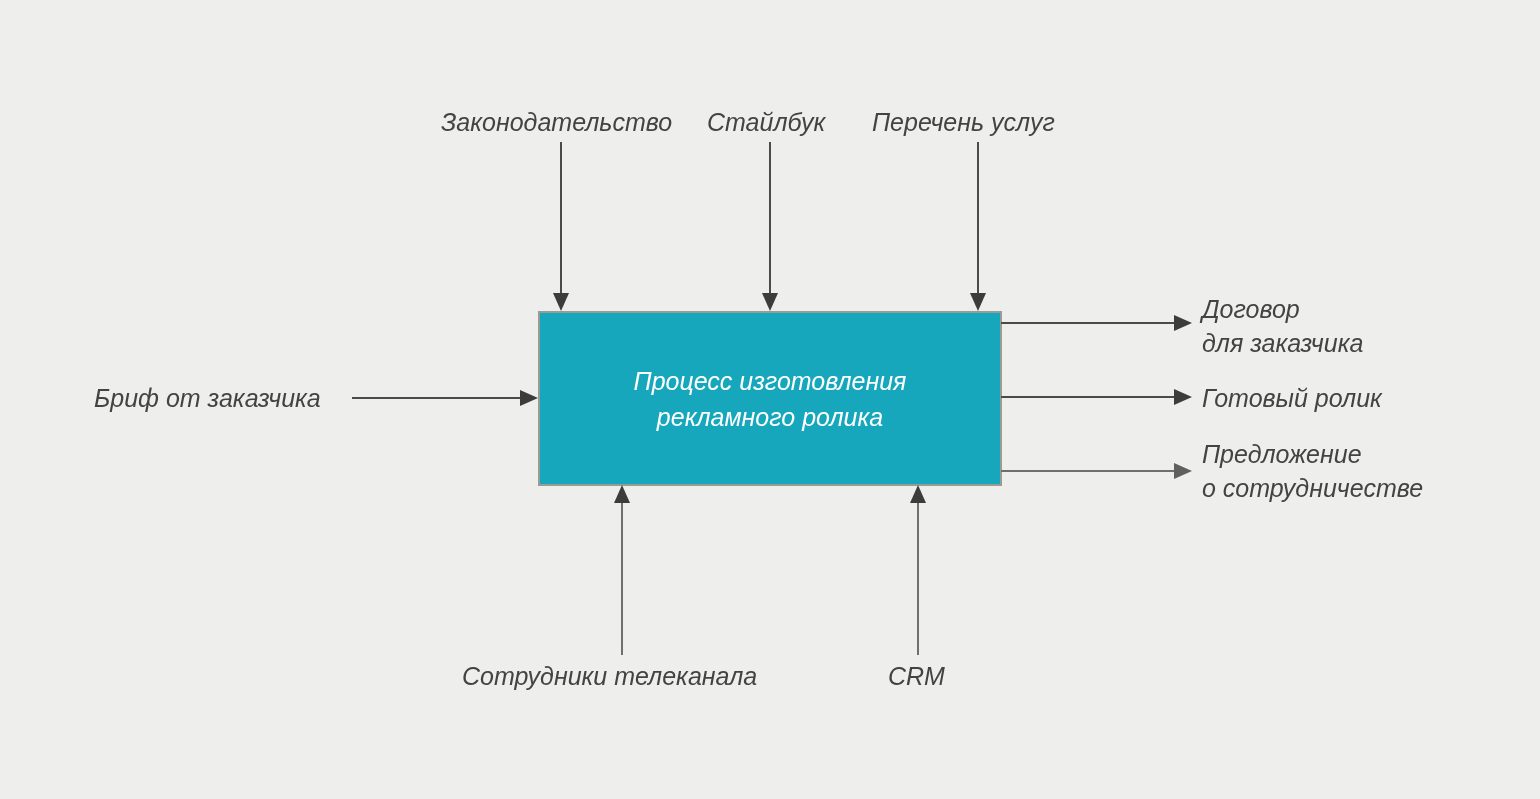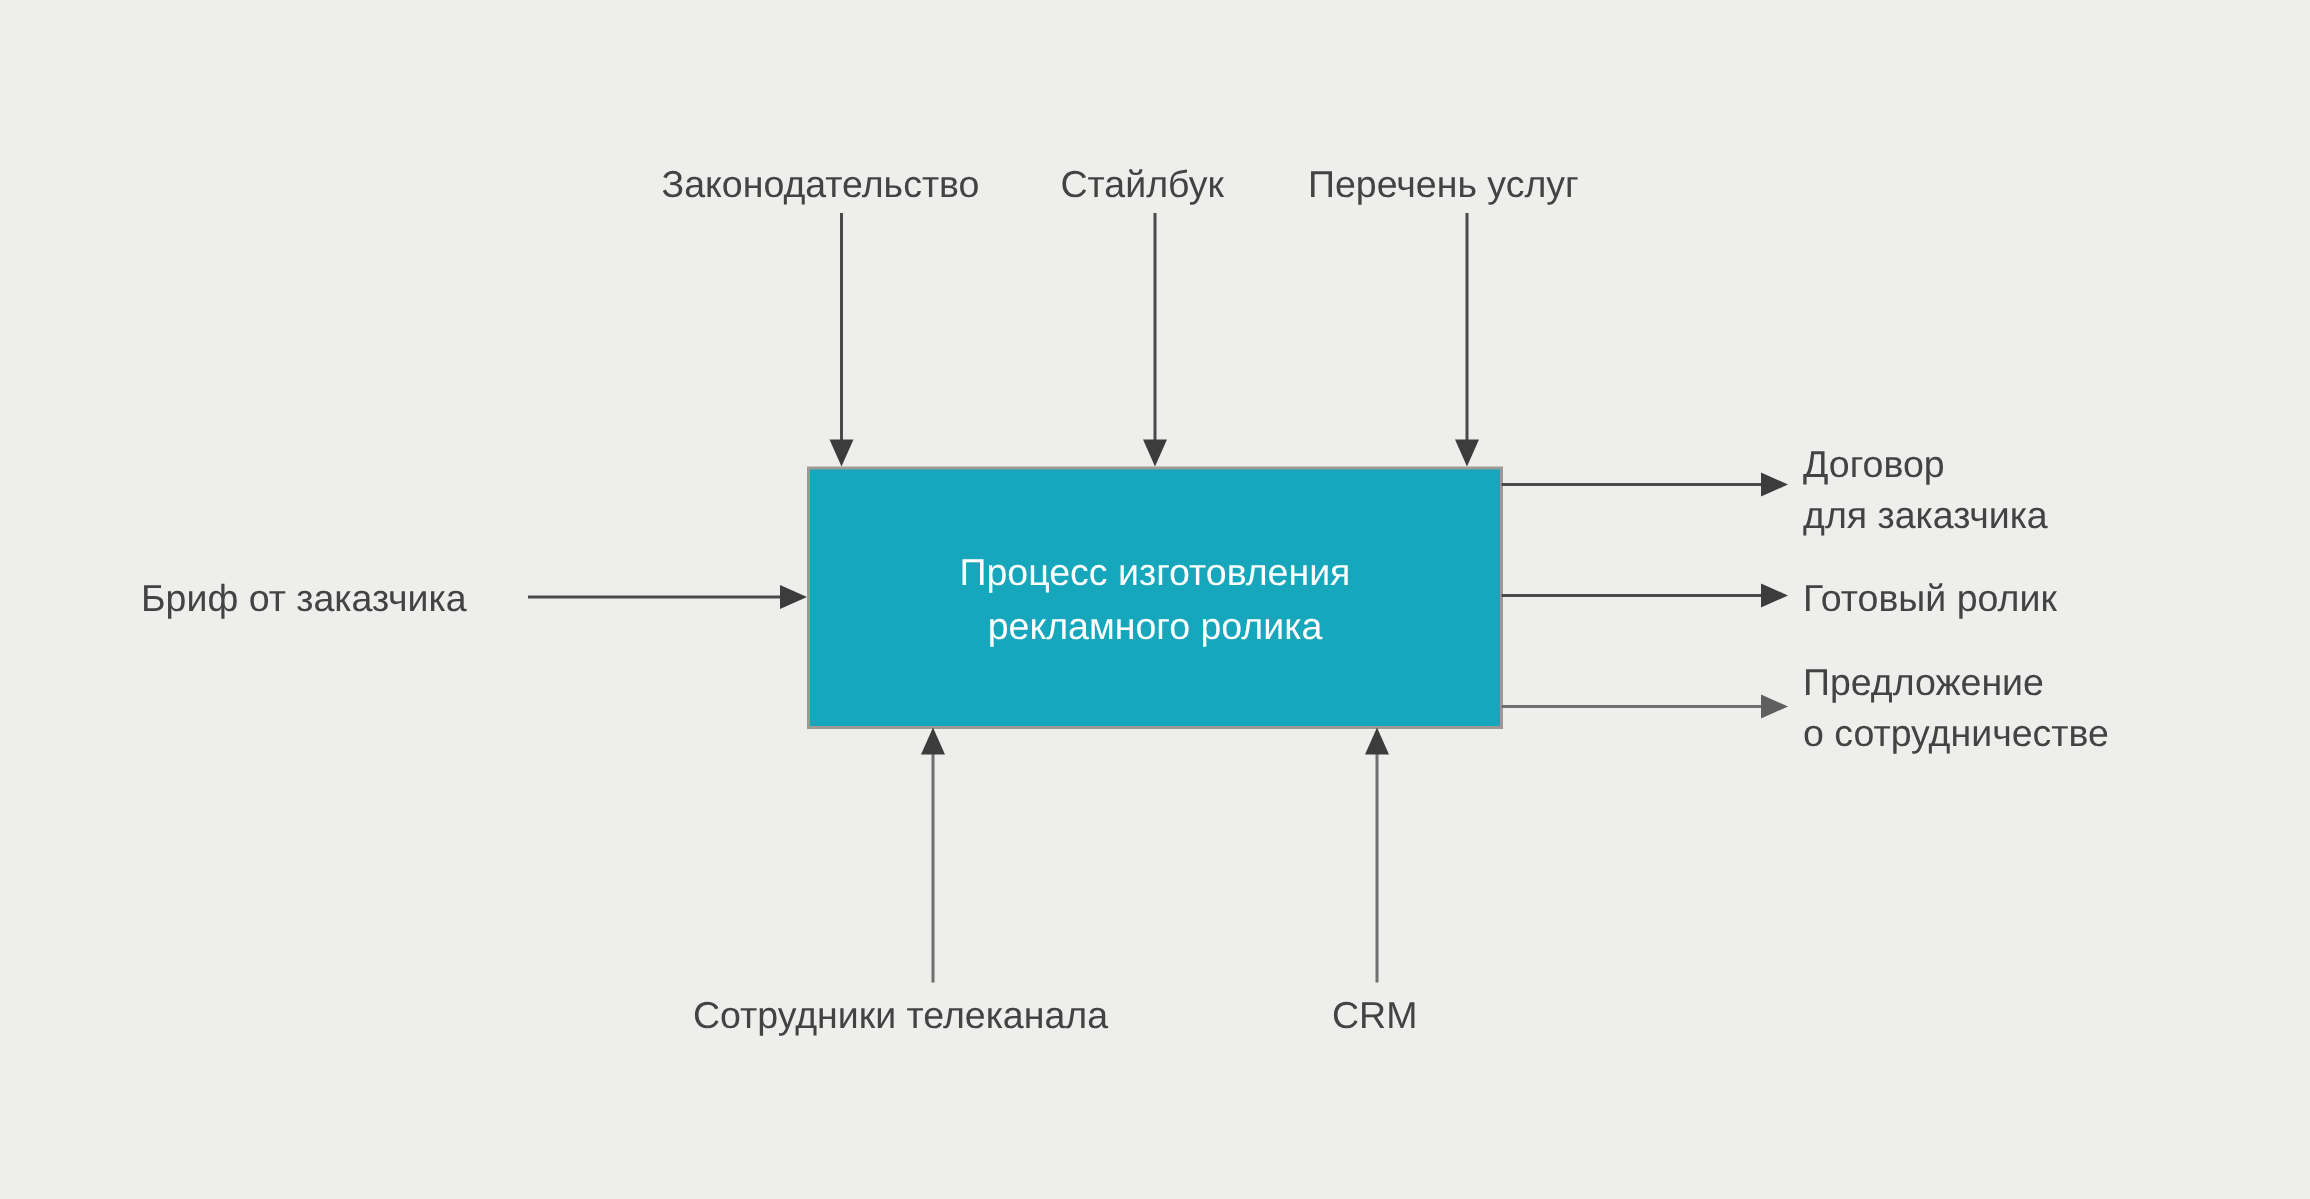--- a/index.html
+++ b/index.html
@@ -10,20 +10,21 @@
     width: 1540px;
     height: 799px;
     background: #eeeeec;
     font-family: "Liberation Sans", sans-serif;
     overflow: hidden;
   }
   #diagram-root {
     position: relative;
     width: 1540px;
     height: 621px;
+    font-style: italic;
   }
   svg.diagram {
     position: absolute;
     top: 0;
     left: 0;
     width: 1540px;
     height: 799px;
     display: block;
   }
   .arrow-line {

